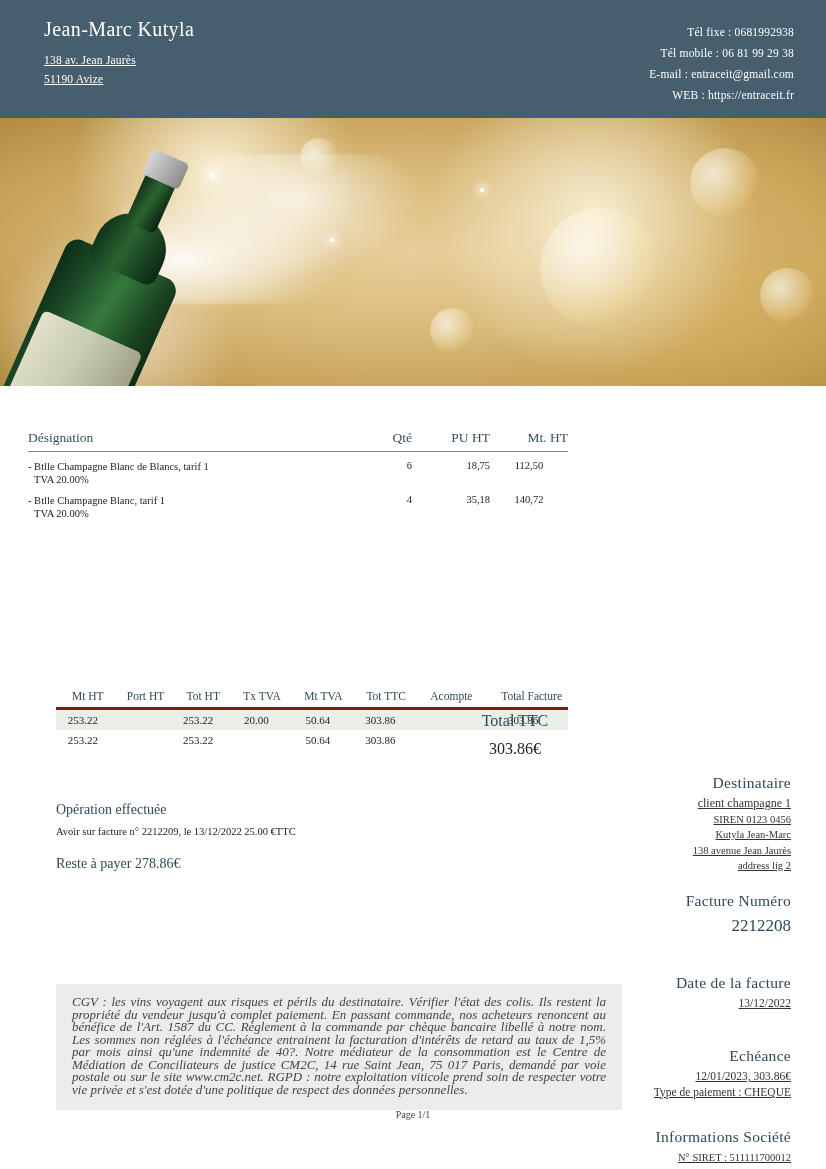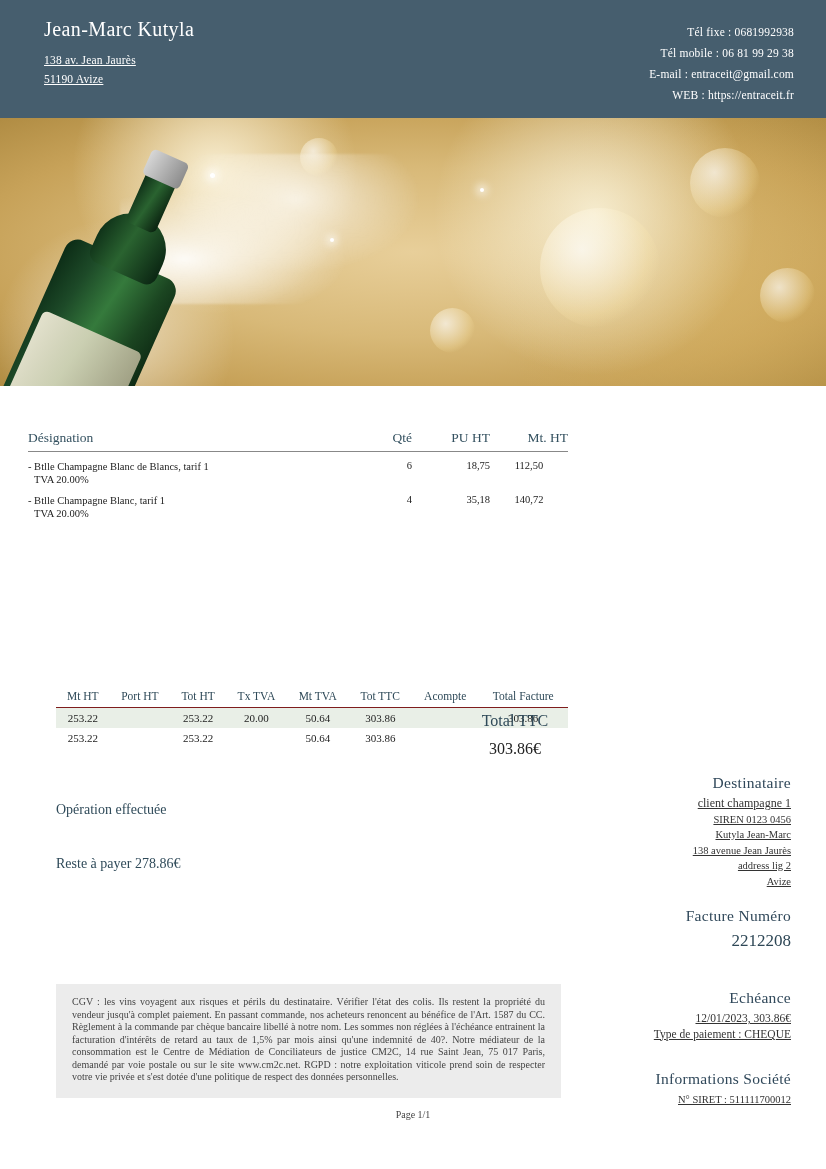--- a/index.html
+++ b/index.html
@@ -192,22 +192,22 @@
     left: 28px;
     top: 284px;
     width: 512px;
   }
   .totals table { border-collapse: collapse; width: 100%; }
   .totals th {
     font-weight: normal;
     font-size: 11.5px;
     color: #2f4a59;
     padding: 2px 6px 5px 6px;
-    text-align: center;
-    border-bottom: 1px solid #7f1d1d;
+    text-align: right;
+    border-bottom: 3px solid #7f1d1d;
   }
   .totals td {
     font-size: 11px;
     padding: 4px 6px;
     text-align: center;
     color: #222;
   }
   .totals tr.hl td { background: #e9efe7; }
 
   .total-ttc {
@@ -222,27 +222,28 @@
 
   .op-block { position: absolute; left: 28px; top: 398px; width: 520px; }
   .op-title { font-size: 14px; color: #2f4a59; margin-bottom: 8px; }
   .op-text { font-size: 10.5px; color: #222; }
   .reste { position: absolute; left: 28px; top: 452px; font-size: 14px; color: #2f4a59; }
 
   .cgv {
     position: absolute;
     left: 28px;
     top: 580px;
-    width: 505px;
+    width: 566px;
     background: #ececec;
     padding: 12px 16px 14px 16px;
-    font-size: 10px;
+    font-size: 13px;
     line-height: 12.5px;
     color: #444;
     text-align: justify;
+    font-style: italic;
   }
 
   .footer {
     position: absolute;
     left: 0;
     top: 1105px;
     width: 100%;
     text-align: center;
     font-size: 10px;
     color: #444;
@@ -357,44 +358,48 @@
       </table>
     </div>
 
     <div class="total-ttc">
       <div class="lbl">Total TTC</div>
       <div class="val">303.86€</div>
     </div>
 
     <div class="op-block">
       <div class="op-title">Opération effectuée</div>
+      <div class="op-text">Avoir sur facture n° 2212209, le 13/12/2022 25.00 €TTC</div>
     </div>
 
     <div class="reste">Reste à payer 278.86€</div>
 
     <div class="cgv">CGV : les vins voyagent aux risques et périls du destinataire. Vérifier l'état des colis. Ils restent la propriété du vendeur jusqu'à complet paiement. En passant commande, nos acheteurs renoncent au bénéfice de l'Art. 1587 du CC. Règlement à la commande par chèque bancaire libellé à notre nom. Les sommes non réglées à l'échéance entrainent la facturation d'intérêts de retard au taux de 1,5% par mois ainsi qu'une indemnité de 40?. Notre médiateur de la consommation est le Centre de Médiation de Conciliateurs de justice CM2C, 14 rue Saint Jean, 75 017 Paris, demandé par voie postale ou sur le site www.cm2c.net. RGPD : notre exploitation viticole prend soin de respecter votre vie privée et s'est dotée d'une politique de respect des données personnelles.</div>
   </div>
 
   <div class="right-col">
 
     <div class="rc-block" style="margin-top:380px;">
       <div class="rc-title">Destinataire</div>
       <div class="rc-line" style="font-size:12px;">client champagne 1</div>
       <div class="rc-line">SIREN 0123 0456</div>
       <div class="rc-line">Kutyla Jean-Marc</div>
       <div class="rc-line">138 avenue Jean Jaurès</div>
       <div class="rc-line">address lig 2</div>
-      <div class="rc-line">Avize</div>
     </div>
 
     <div class="rc-block">
       <div class="rc-title">Facture Numéro</div>
       <div class="rc-big">2212208</div>
     </div>
 
+    <div class="rc-block" style="margin-top:36px;">
+      <div class="rc-title">Date de la facture</div>
+      <div class="rc-line" style="font-size:11.5px;">13/12/2022</div>
+    </div>
 
     <div class="rc-block" style="margin-top:36px;">
       <div class="rc-title">Echéance</div>
       <div class="rc-line" style="font-size:11.5px;">12/01/2023, 303.86€</div>
       <div class="rc-line" style="font-size:11.5px;">Type de paiement : CHEQUE</div>
     </div>
 
     <div class="rc-block" style="margin-top:28px;">
       <div class="rc-title">Informations Société</div>
       <div class="rc-line">N° SIRET : 511111700012</div>

